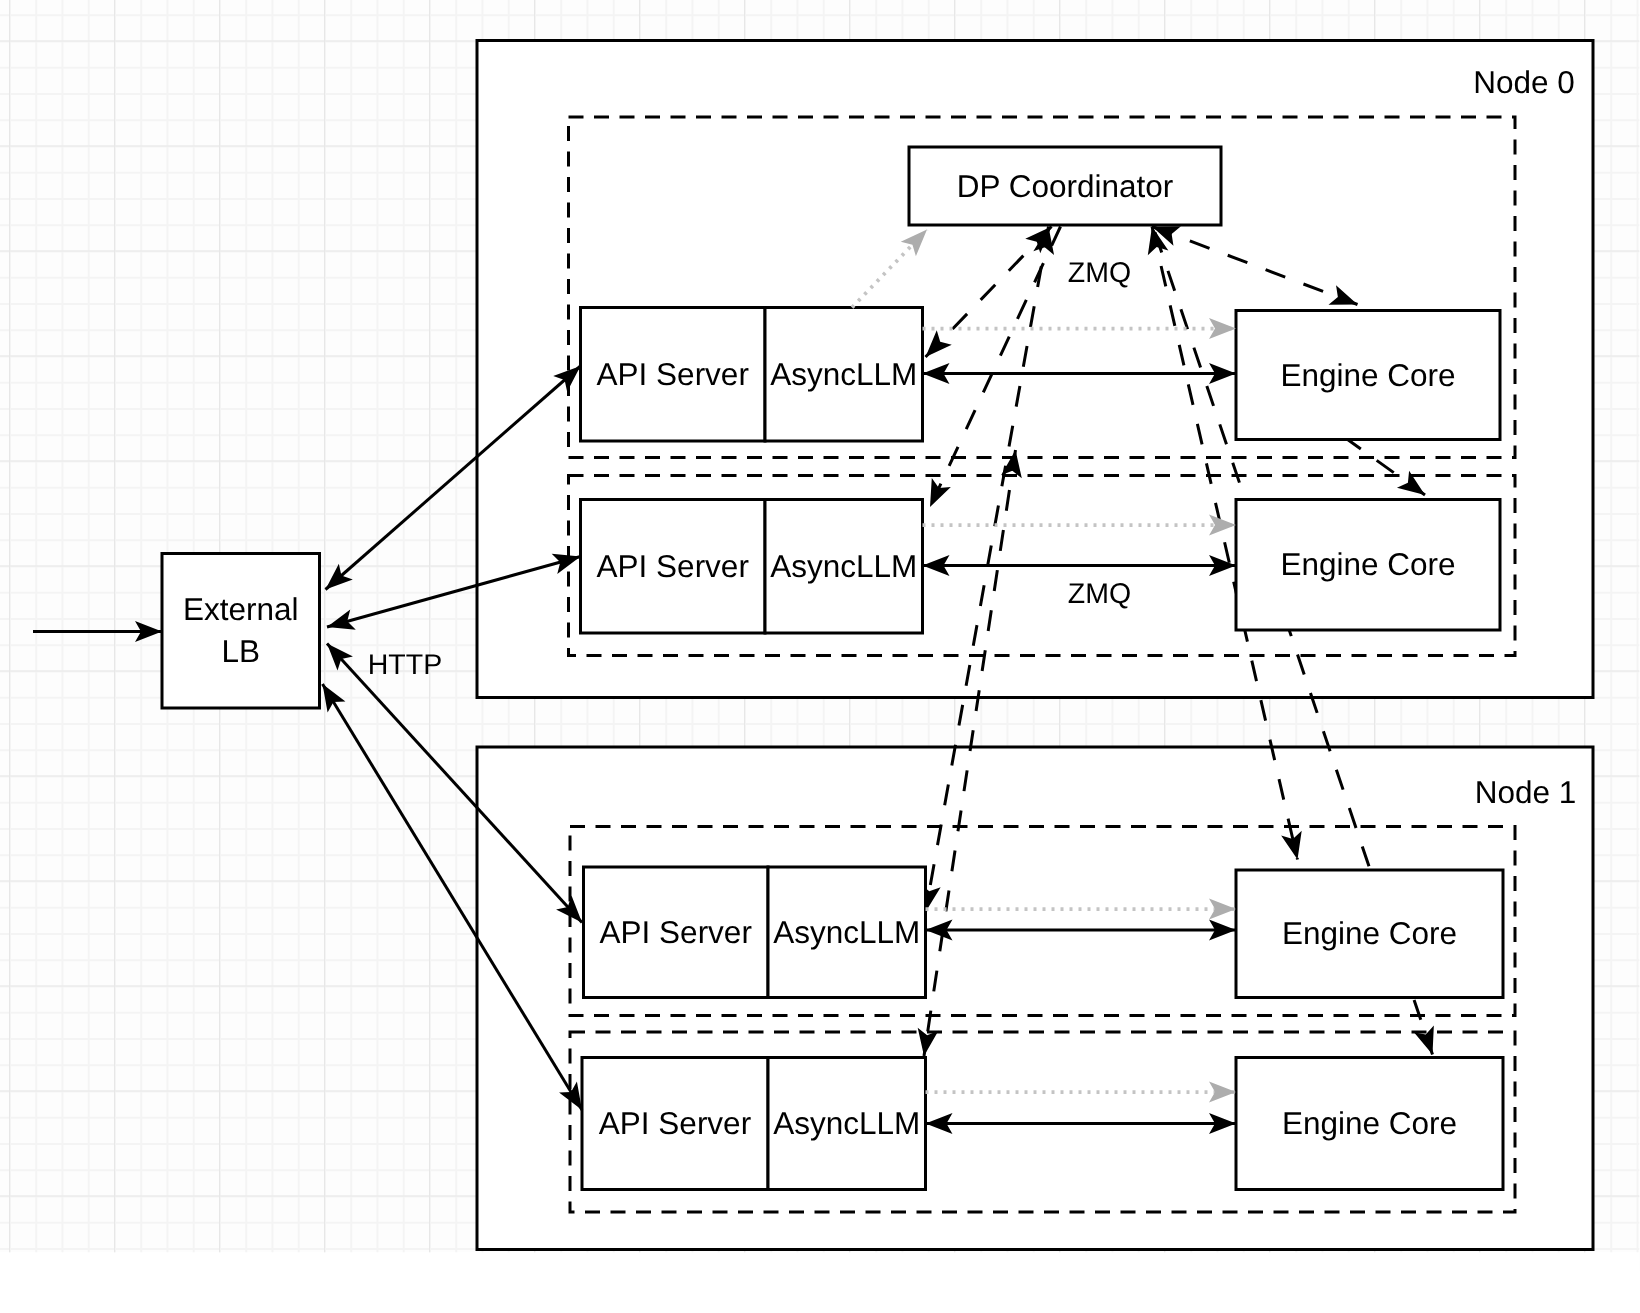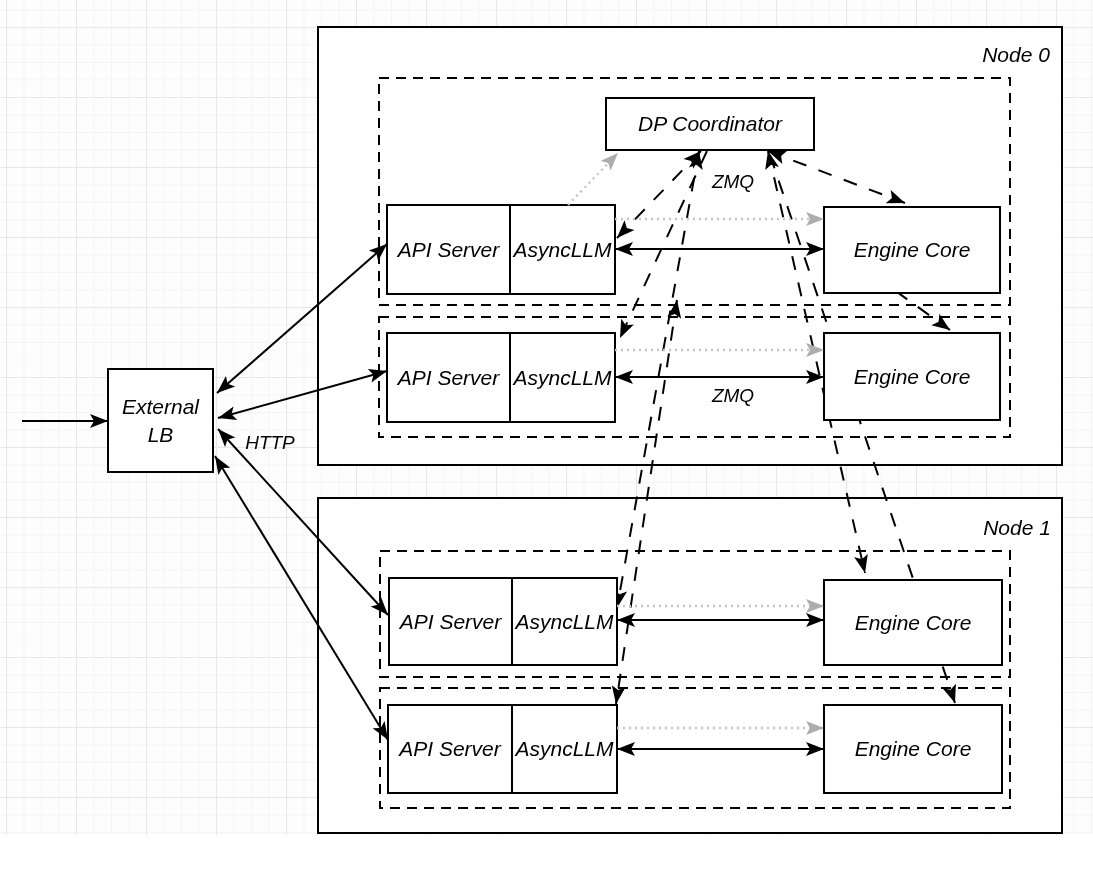--- a/index.html
+++ b/index.html
@@ -8,21 +8,20 @@
     width:1093px;height:835px;
     overflow:hidden;
     background-color:#fdfdfd;
     background-image:
       linear-gradient(#e7e7e7 1px, transparent 1px),
       linear-gradient(90deg, #e7e7e7 1px, transparent 1px),
       linear-gradient(#f4f4f4 1px, transparent 1px),
       linear-gradient(90deg, #f4f4f4 1px, transparent 1px);
     background-size:70px 70px, 70px 70px, 17.5px 17.5px, 17.5px 17.5px;
     background-position:6px 27px, 6px 27px, 6px 9.5px, 6px 9.5px;
-    font-style:italic;
   }
   svg{position:absolute;left:0;top:0;}
   text{
     font-family:"Liberation Sans", sans-serif;
     fill:#000000;
   }
   .box-label{font-size:21px;}
   .frame-label{font-size:21px;}
   .edge-label{font-size:19px;}
 </style>

